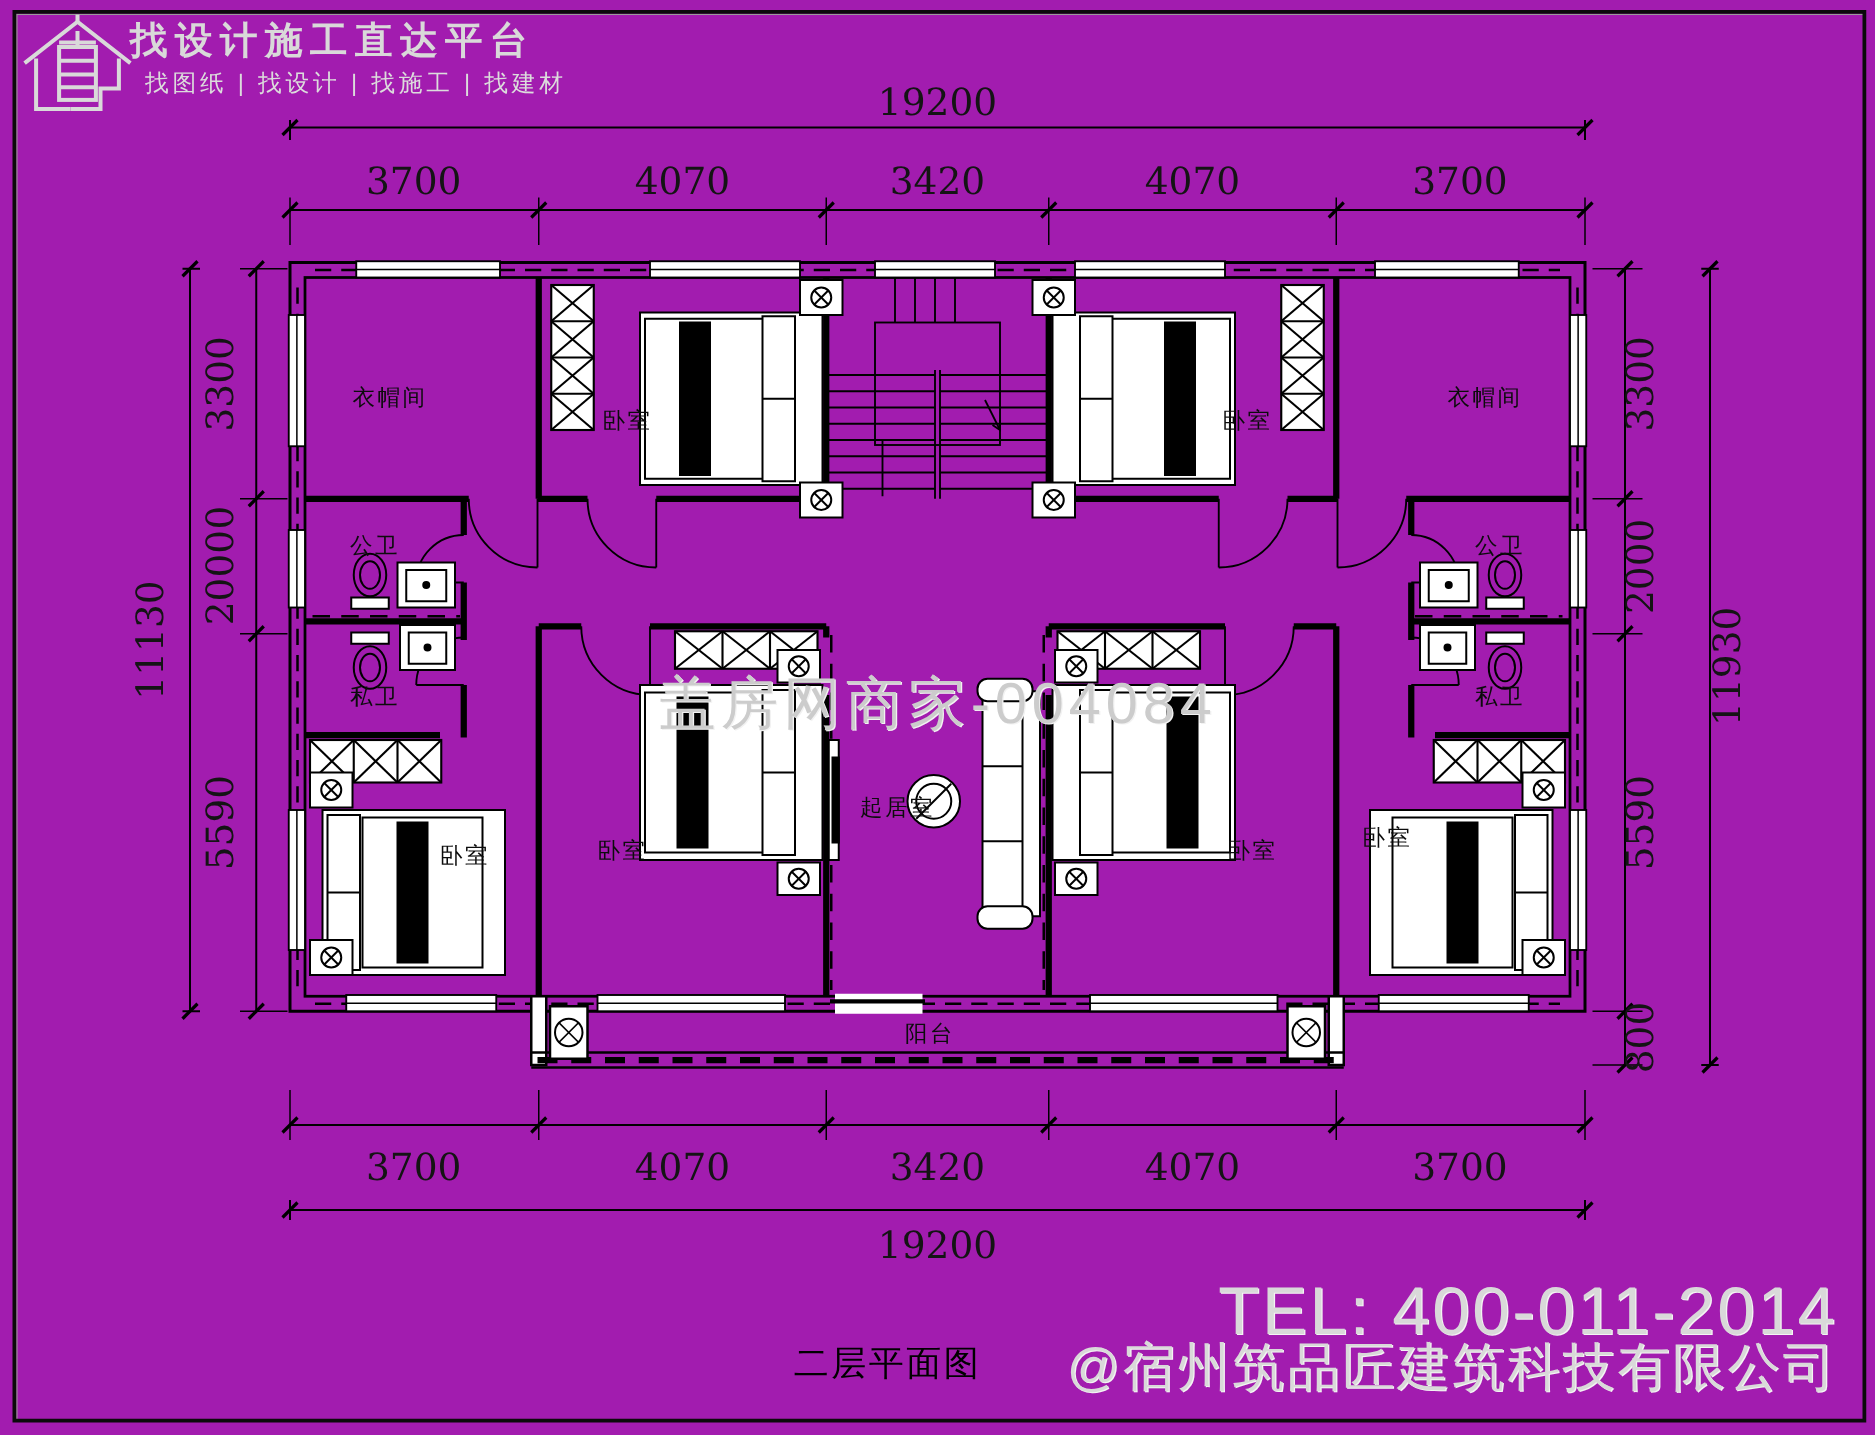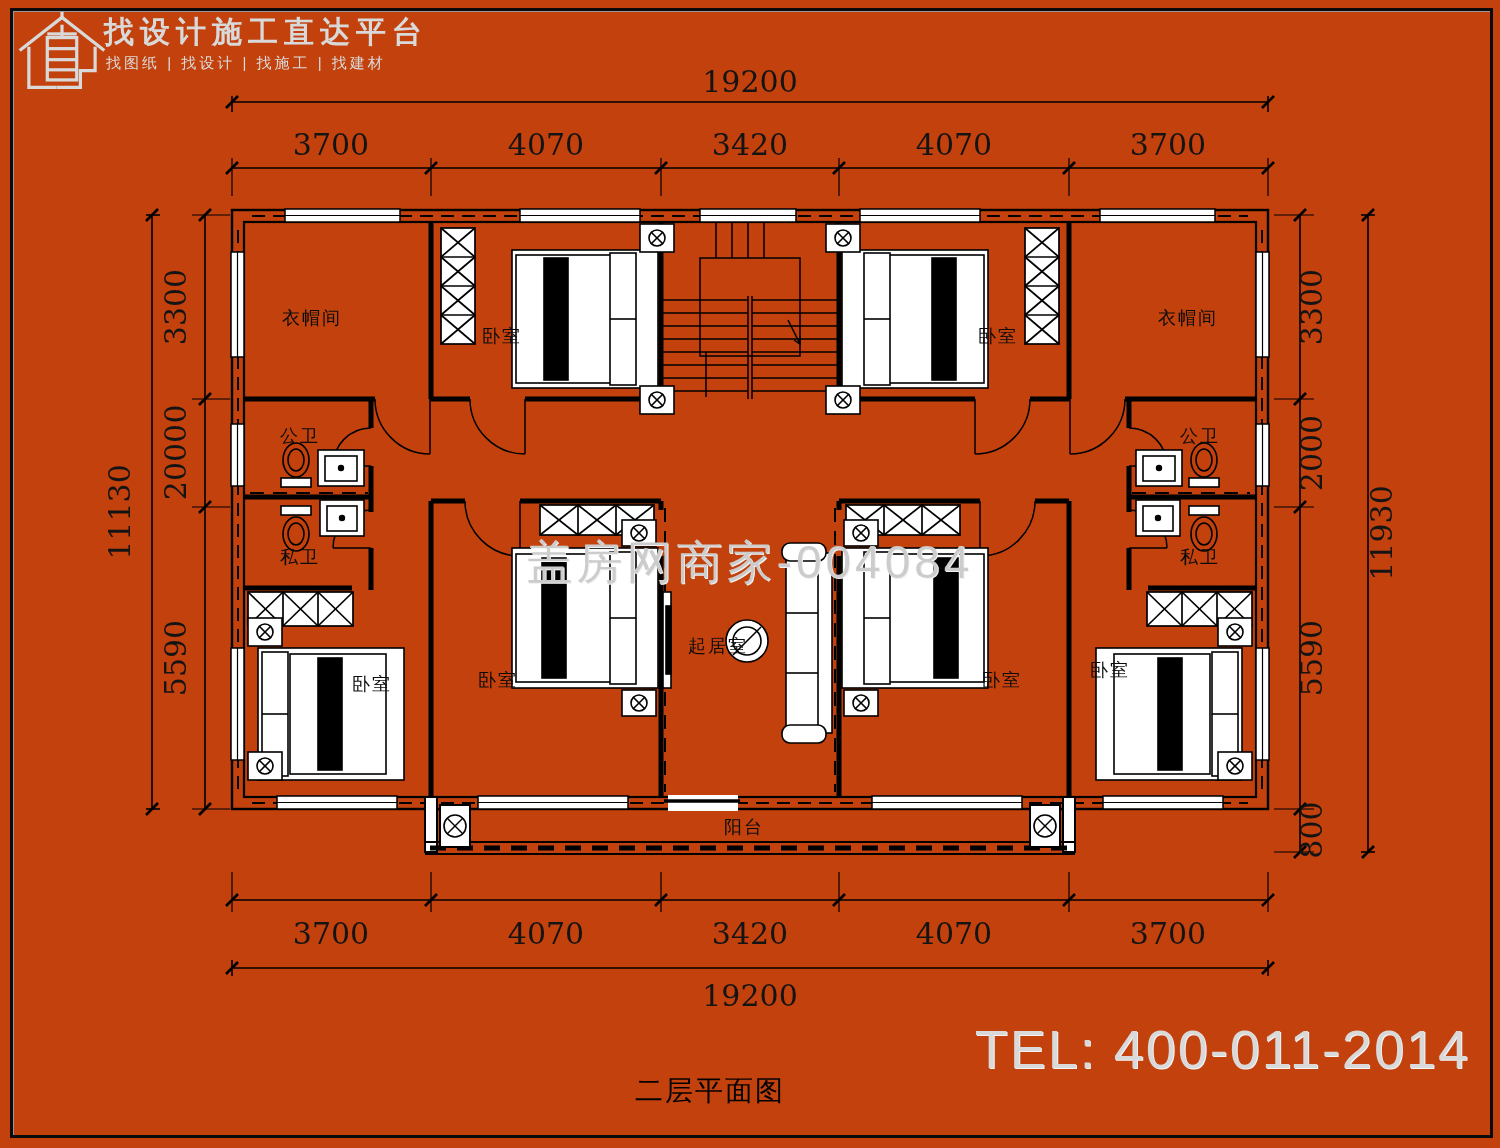--- a/index.html
+++ b/index.html
@@ -1,23 +1,23 @@
 <!DOCTYPE html>
 <html><head>
 <meta charset="utf-8">
 <style>
   html,body{margin:0;padding:0;background:#fff;}
-  .canvas{position:relative;width:1500px;height:1148px;background:#c2410c;overflow:hidden;
+  .canvas{position:relative;width:1500px;height:1148px;background:#a21caf;overflow:hidden;
           font-family:"Liberation Sans",sans-serif;}
   .frame{position:absolute;left:10px;top:8px;width:1477px;height:1124px;
          border:3px solid #0a0a0a;box-shadow:1px 1px 0 #9a9a9a inset;}
   
   .logo{position:absolute;left:16px;top:10px;color:#d9d9d9;}
   .logo-title{position:absolute;left:88px;top:2px;font-size:30px;font-weight:bold;letter-spacing:6px;white-space:nowrap;color:#d9d9d9;}
-  .logo-sub{position:absolute;left:90px;top:44px;font-size:15px;letter-spacing:3px;white-space:nowrap;color:#dcdcdc;}
+  .logo-sub{position:absolute;left:100px;top:44px;font-size:19px;letter-spacing:3px;white-space:nowrap;color:#dcdcdc;}
   
   .wm-center{position:absolute;left:500px;top:532px;width:500px;text-align:center;
              font-size:46px;color:#cccccc;letter-spacing:4px;white-space:nowrap;
              text-shadow:1px 1px 0 #f2f2f2;pointer-events:none;}
   .wm-tel{position:absolute;right:30px;top:1018px;font-size:54px;color:#d9d9d9;
           letter-spacing:2px;text-shadow:1px 1px 0 #f4f4f4;white-space:nowrap;}
   .wm-co{position:absolute;right:30px;top:1066px;font-size:42px;color:#d9d9d9;
          letter-spacing:2px;text-shadow:1px 1px 0 #f4f4f4;white-space:nowrap;}
   .plan-title{position:absolute;left:620px;top:1072px;width:180px;text-align:center;
               font-size:28px;font-weight:normal;color:#000;letter-spacing:2px;}
@@ -595,14 +595,15 @@
       <line x1="1361" y1="215" x2="1375" y2="215" class="ln" stroke-width="1.6"></line>
       <line x1="1361" y1="852" x2="1375" y2="852" class="ln" stroke-width="1.6"></line>
       <line x1="1362" y1="221" x2="1374" y2="209" class="ln" stroke-width="2.6"></line>
       <line x1="1362" y1="858" x2="1374" y2="846" class="ln" stroke-width="2.6"></line>
       <text class="dim" x="1392" y="533" text-anchor="middle" transform="rotate(-90 1392 533)">11930</text>
     </g>
   </svg>
 
   <div class="wm-center">盖房网商家-004084</div>
   <div class="wm-tel">TEL: 400-011-2014</div>
+  <div class="wm-co">@宿州筑品匠建筑科技有限公司</div>
   <div class="plan-title">二层平面图</div>
 </div>
 
 </body></html>

